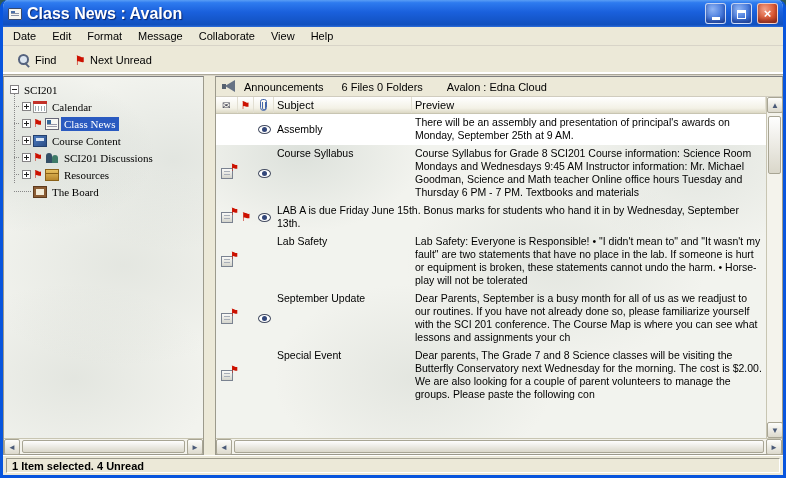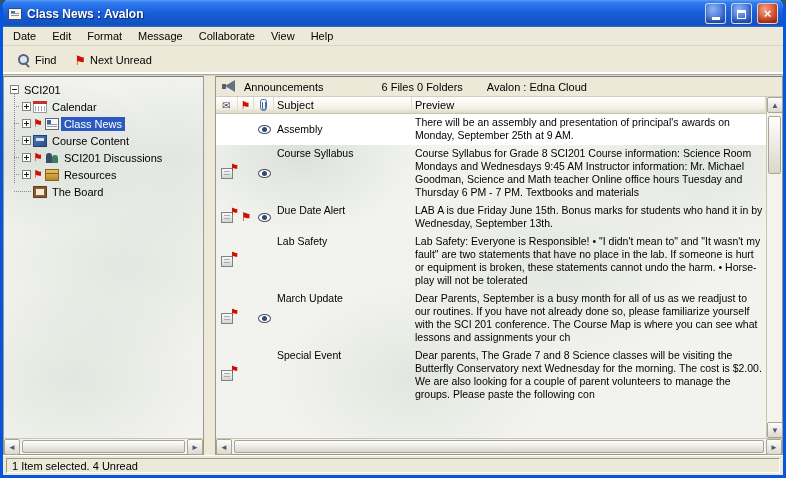--- a/index.html
+++ b/index.html
@@ -16,21 +16,21 @@
   }
   
   .titlebar {
     height:27px; flex:none; display:flex; align-items:center; gap:5px; padding:0 5px;
     background:linear-gradient(180deg,#5A9EF5 0%,#2E7BEF 10%,#1A60DC 45%,#1150BE 92%,#2E6FDB 100%);
   }
   .title-icon { width:14px; height:12px; background:#F6F6F0; border:1px solid #3A4A6A; position:relative; border-radius:1px; flex:none; }
   .title-icon::before { content:""; position:absolute; left:2px; top:2px; width:4px; height:3px; background:#4A6FA5; }
   .title-icon::after { content:""; position:absolute; left:2px; right:2px; bottom:2px; height:4px;
     background:repeating-linear-gradient(#8A94A8 0 1px, transparent 1px 2px); }
-  .title-text { flex:1; color:#fff; font-weight:bold; font-size:12px; text-shadow:1px 1px 1px rgba(0,0,40,.6);
+  .title-text { flex:1; color:#fff; font-weight:bold; font-size:16px; text-shadow:1px 1px 1px rgba(0,0,40,.6);
     white-space:nowrap; overflow:hidden; }
   .tb-btn { width:21px; height:21px; border:1px solid rgba(255,255,255,.7); border-radius:3px; flex:none;
     display:flex; align-items:flex-end; justify-content:center; color:#fff; font-weight:bold;
     box-shadow:inset 0 -3px 4px rgba(0,0,40,.35); }
   .tb-btn.minmax { background:radial-gradient(circle at 35% 28%, #8FB4F4, #3A6FD8 65%, #2C5AC0); }
   .tb-btn.close { background:radial-gradient(circle at 35% 28%, #F0A088, #D9512B 60%, #B83614); align-items:center; }
   .glyph-min { width:8px; height:3px; background:#fff; margin-bottom:3px; }
   .glyph-max { width:9px; height:9px; border:1px solid #fff; border-top:3px solid #fff; margin-bottom:4px; }
   .tb-btn.close span { font-size:13px; line-height:13px; }
   
@@ -84,30 +84,30 @@
   .ti-news::after { content:""; position:absolute; left:1px; right:1px; bottom:1px; height:4px;
     background:repeating-linear-gradient(#99A 0 1px, transparent 1px 2px); }
   .ti-content { background:linear-gradient(135deg,#4A7ABF,#2C4E86); border:1px solid #23406E; }
   .ti-content::before { content:""; position:absolute; left:2px; top:2px; right:2px; height:3px; background:#D8E4F4; }
   .ti-discussions::before { content:""; position:absolute; left:1px; top:1px; width:6px; height:10px; background:#334E66; border-radius:3px 3px 0 0; }
   .ti-discussions::after { content:""; position:absolute; right:1px; top:3px; width:6px; height:8px; background:#3E7A68; border-radius:3px 3px 0 0; }
   .ti-resources { background:linear-gradient(#E8C060,#B8862C); border:1px solid #8A6118; }
   .ti-resources::before { content:""; position:absolute; left:-1px; right:-1px; top:3px; height:1px; background:#8A6118; }
   .ti-board { background:#8A5C34; border:1px solid #5E3A1C; }
   .ti-board::before { content:""; position:absolute; left:2px; right:2px; top:2px; bottom:2px; background:#F2EBD8; }
-  .tree-label { padding:1px 3px; }
+  .tree-label { padding:1px 3px;font-family:Liberation Serif, serif; }
   .tree-label.sel { background:#2A5AC0; color:#fff; }
   
   .ann-bar { height:20px; flex:none; display:flex; align-items:center; padding:0 6px; background:#ECE9D8; border-bottom:1px solid #D0CCBE; }
   .megaphone { width:15px; height:13px; position:relative; flex:none; margin-right:7px; }
   .megaphone::before { content:""; position:absolute; left:0; top:4px; width:4px; height:5px; background:#55606E; }
   .megaphone::after { content:""; position:absolute; left:3px; top:0; width:0; height:0;
     border-top:6px solid transparent; border-bottom:6px solid transparent; border-right:10px solid #667284; }
   .ann-title { margin-right:18px; }
-  .ann-counts { margin-right:24px;margin-left:40px; }
+  .ann-counts { margin-right:24px; }
   
   .list-area { flex:1; min-height:0; display:flex; }
   .list-content { flex:1; min-width:0; display:flex; flex-direction:column; }
   .col-header { height:17px; flex:none; display:flex; align-items:stretch;
     background:linear-gradient(#FFFFFF,#F3F1E6 70%,#DCD8C4); border-bottom:1px solid #C8C5B2; }
   .ch { display:flex; align-items:center; padding:0 3px; border-right:1px solid #E2DFD2; overflow:hidden; }
   .c-icon { width:22px; flex:none; justify-content:center; }
   .c-flag { width:16px; flex:none; justify-content:center; }
   .c-eye  { width:20px; flex:none; justify-content:center; }
   .c-subj { width:138px; flex:none; }
@@ -136,21 +136,21 @@
   .vscroll { width:16px; flex:none; display:flex; flex-direction:column; background:#F4F3EC; border-left:1px solid #C8C5B2; }
   .hscroll { height:16px; flex:none; display:flex; background:#F4F3EC; border-top:1px solid #C8C5B2; }
   .sb-btn { width:16px; height:16px; flex:none; display:flex; align-items:center; justify-content:center;
     font-size:8px; color:#4A5A78; background:linear-gradient(#FDFDFB,#DCD9CC); border:1px solid #A8A594; border-radius:2px; }
   .sb-track { flex:1; position:relative; }
   .sb-thumb { position:absolute; background:linear-gradient(#FEFEFE,#DAD7CA); border:1px solid #A8A594; border-radius:2px; }
   .vscroll .sb-thumb { left:1px; right:1px; top:3px; height:58px; }
   .hscroll .sb-thumb { top:1px; bottom:1px; left:2px; right:2px; }
   
   .statusbar { height:20px; flex:none; background:#ECE9D8; display:flex; align-items:stretch; padding:2px 3px; border-top:1px solid #FFFFFF; }
-  .status-field { flex:1; border:1px solid; border-color:#9C9A8C #FFFFFF #FFFFFF #9C9A8C; padding:1px 5px; display:flex; align-items:center; }
+  .status-field { flex:1; border:1px solid; border-color:#9C9A8C #FFFFFF #FFFFFF #9C9A8C; padding:1px 5px; display:flex; align-items:center;font-weight:bold; }
 </style>
 </head>
 <body>
 
 <div class="window">
 
   <div class="titlebar">
     <span class="title-icon"></span>
     <span class="title-text">Class News : Avalon</span>
     <span class="tb-btn minmax">
@@ -296,21 +296,20 @@
             <div class="msg-row">
               <span class="cell c-icon">
                   <span class="msg-note"></span>
                 </span>
               <span class="cell c-flag">
                   <span class="row-flag">⚑</span>
                 </span>
               <span class="cell c-eye">
                   <span class="eye"></span>
                 </span>
-              <span class="cell c-subj">Due Date Alert</span>
               <span class="cell c-prev">LAB A is due Friday June 15th. Bonus marks for students who hand it in by Wednesday, September 13th.</span>
             </div>
 
             <div class="msg-row">
               <span class="cell c-icon">
                   <span class="msg-note"></span>
                 </span>
               <span class="cell c-flag"></span>
               <span class="cell c-eye"></span>
               <span class="cell c-subj">Lab Safety</span>
@@ -318,21 +317,21 @@
             </div>
 
             <div class="msg-row">
               <span class="cell c-icon">
                   <span class="msg-note"></span>
                 </span>
               <span class="cell c-flag"></span>
               <span class="cell c-eye">
                   <span class="eye"></span>
                 </span>
-              <span class="cell c-subj">March Update</span>
+              <span class="cell c-subj">September Update</span>
               <span class="cell c-prev">Dear Parents,  September is a busy month for all of us as we readjust to our routines.  If you have not already done so, please familiarize yourself with the SCI 201 conference. The Course Map is where you can see what lessons and assignments your ch</span>
             </div>
 
             <div class="msg-row">
               <span class="cell c-icon">
                   <span class="msg-note"></span>
                 </span>
               <span class="cell c-flag"></span>
               <span class="cell c-eye"></span>
               <span class="cell c-subj">Special Event</span>

